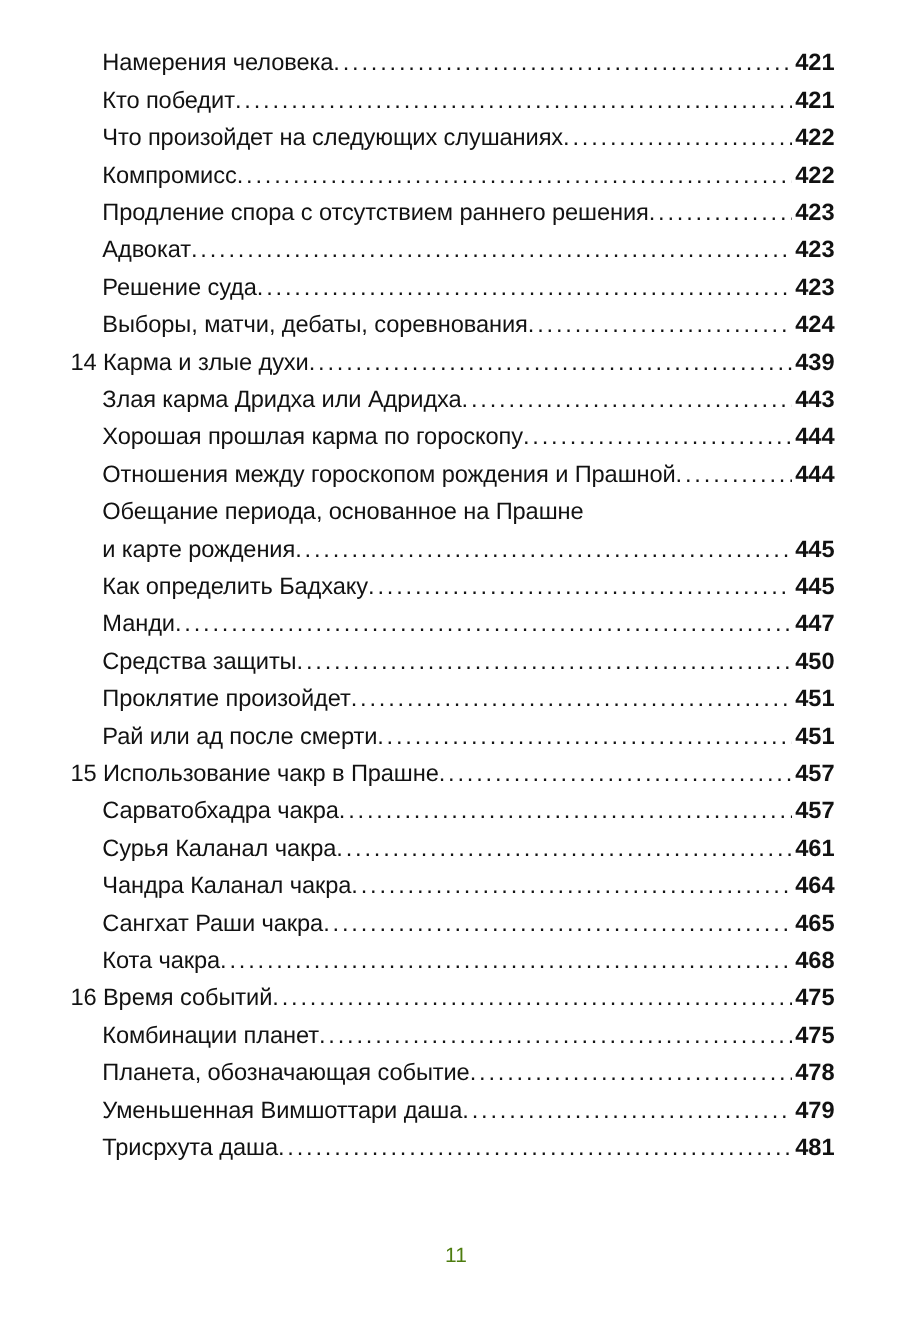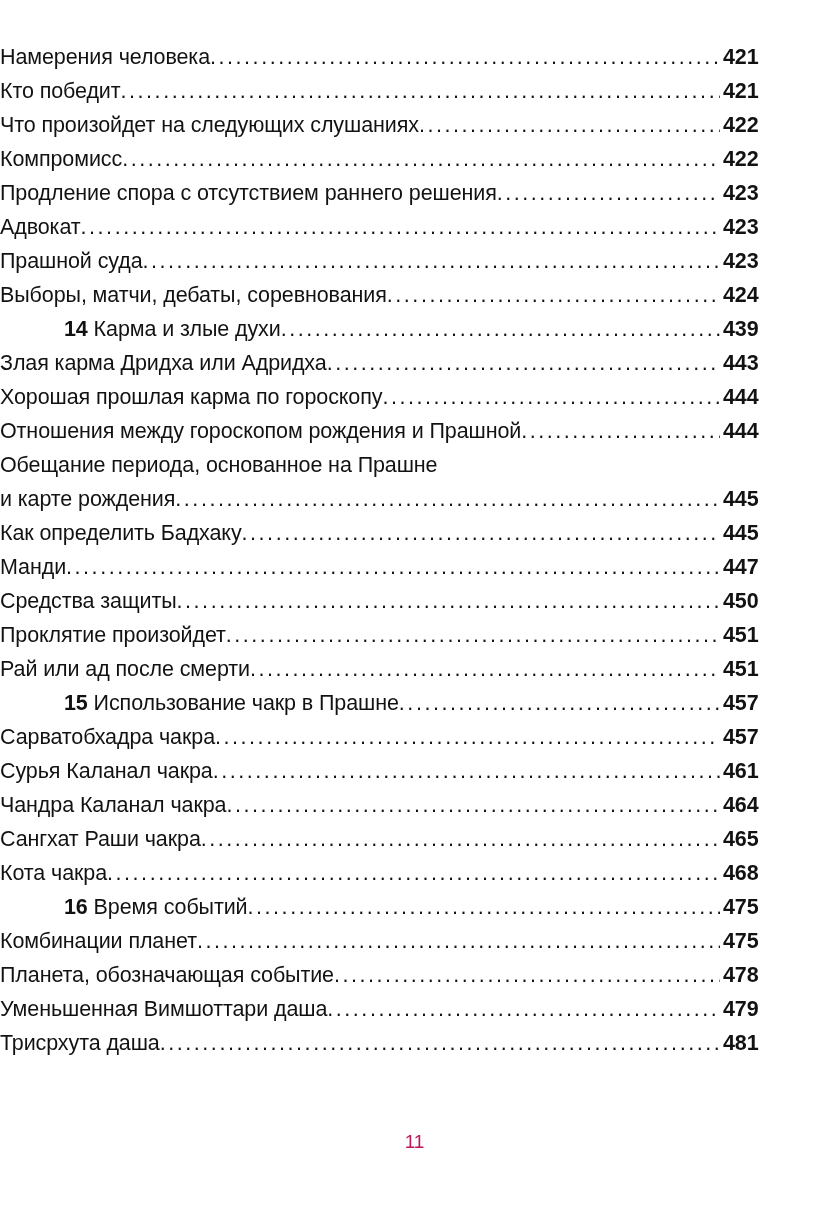--- a/index.html
+++ b/index.html
@@ -30,36 +30,36 @@
     height: 34px;
     line-height: 34px;
     white-space: nowrap;
     font-size: 21.5px;
     font-weight: 400;
     letter-spacing: -0.1px;
   }
 
   
   .entry.lvl-chapter { padding-left: 64px; padding-right: 64px; }
-  .entry.lvl-section { padding-right: 64px; }
+  .entry.lvl-section { padding-left: 93px; padding-right: 64px; }
 
   .row {
     display: flex;
     align-items: baseline;
     width: 100%;
   }
 
   .label {
     flex: 0 0 auto;
     white-space: pre;
   }
 
   .chapnum {
     flex: 0 0 auto;
-    font-weight: 700;
+    font-weight: 400;
     white-space: pre;
   }
 
   .leader {
     flex: 1 1 auto;
     overflow: hidden;
     min-width: 0;
     position: relative;
     height: 1em;
   }
@@ -82,21 +82,21 @@
   }
 
   #folio {
     position: absolute;
     left: 0;
     top: 1131px;
     width: 829px;
     text-align: center;
     font-size: 19px;
     font-weight: 400;
-    color: #be185d;
+    color: #4d7c0f;
   }
 </style>
 </head>
 <body>
 
 <div id="toc">
     <div class="entry lvl-section">
       <div class="row">
         <span class="label">Намерения человека</span>
         <span class="leader"></span>
@@ -133,21 +133,21 @@
     </div>
     <div class="entry lvl-section">
       <div class="row">
         <span class="label">Адвокат</span>
         <span class="leader"></span>
         <span class="pagenum">423</span>
       </div>
     </div>
     <div class="entry lvl-section">
       <div class="row">
-        <span class="label">Прашной суда</span>
+        <span class="label">Решение суда</span>
         <span class="leader"></span>
         <span class="pagenum">423</span>
       </div>
     </div>
     <div class="entry lvl-section">
       <div class="row">
         <span class="label">Выборы, матчи, дебаты, соревнования</span>
         <span class="leader"></span>
         <span class="pagenum">424</span>
       </div>

